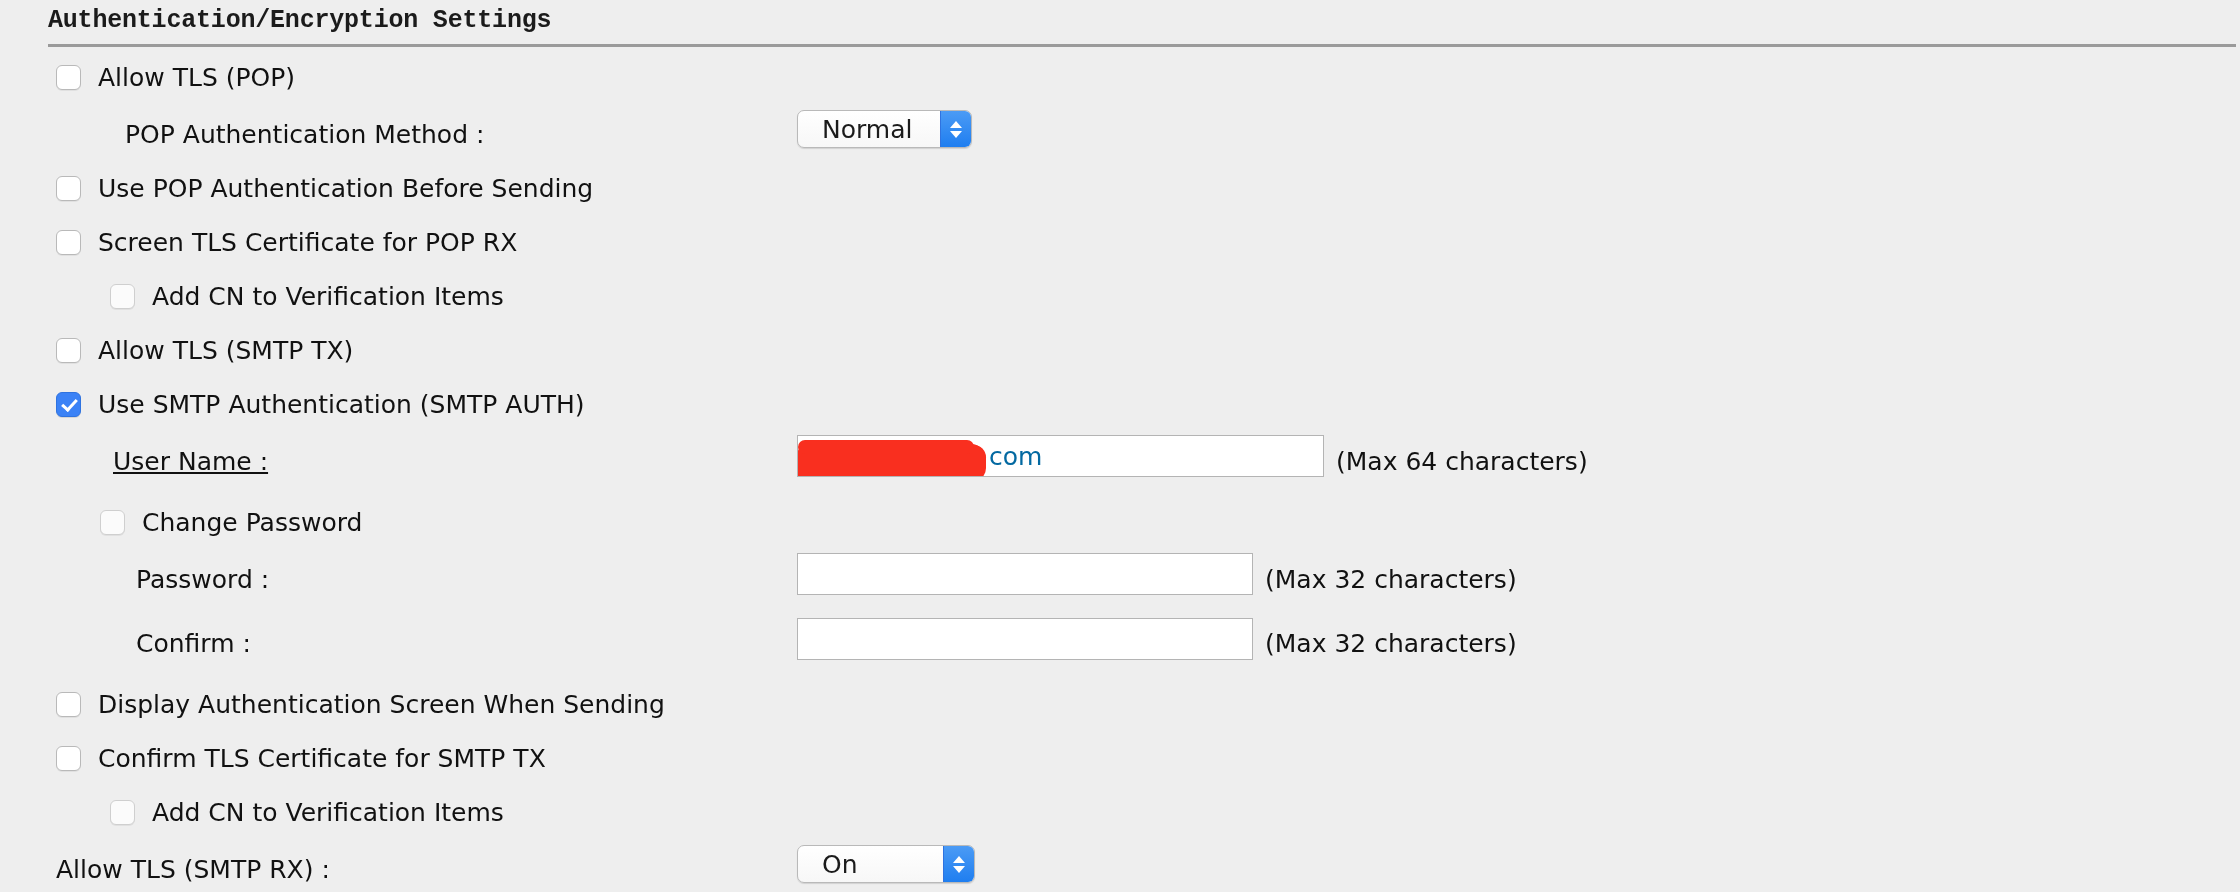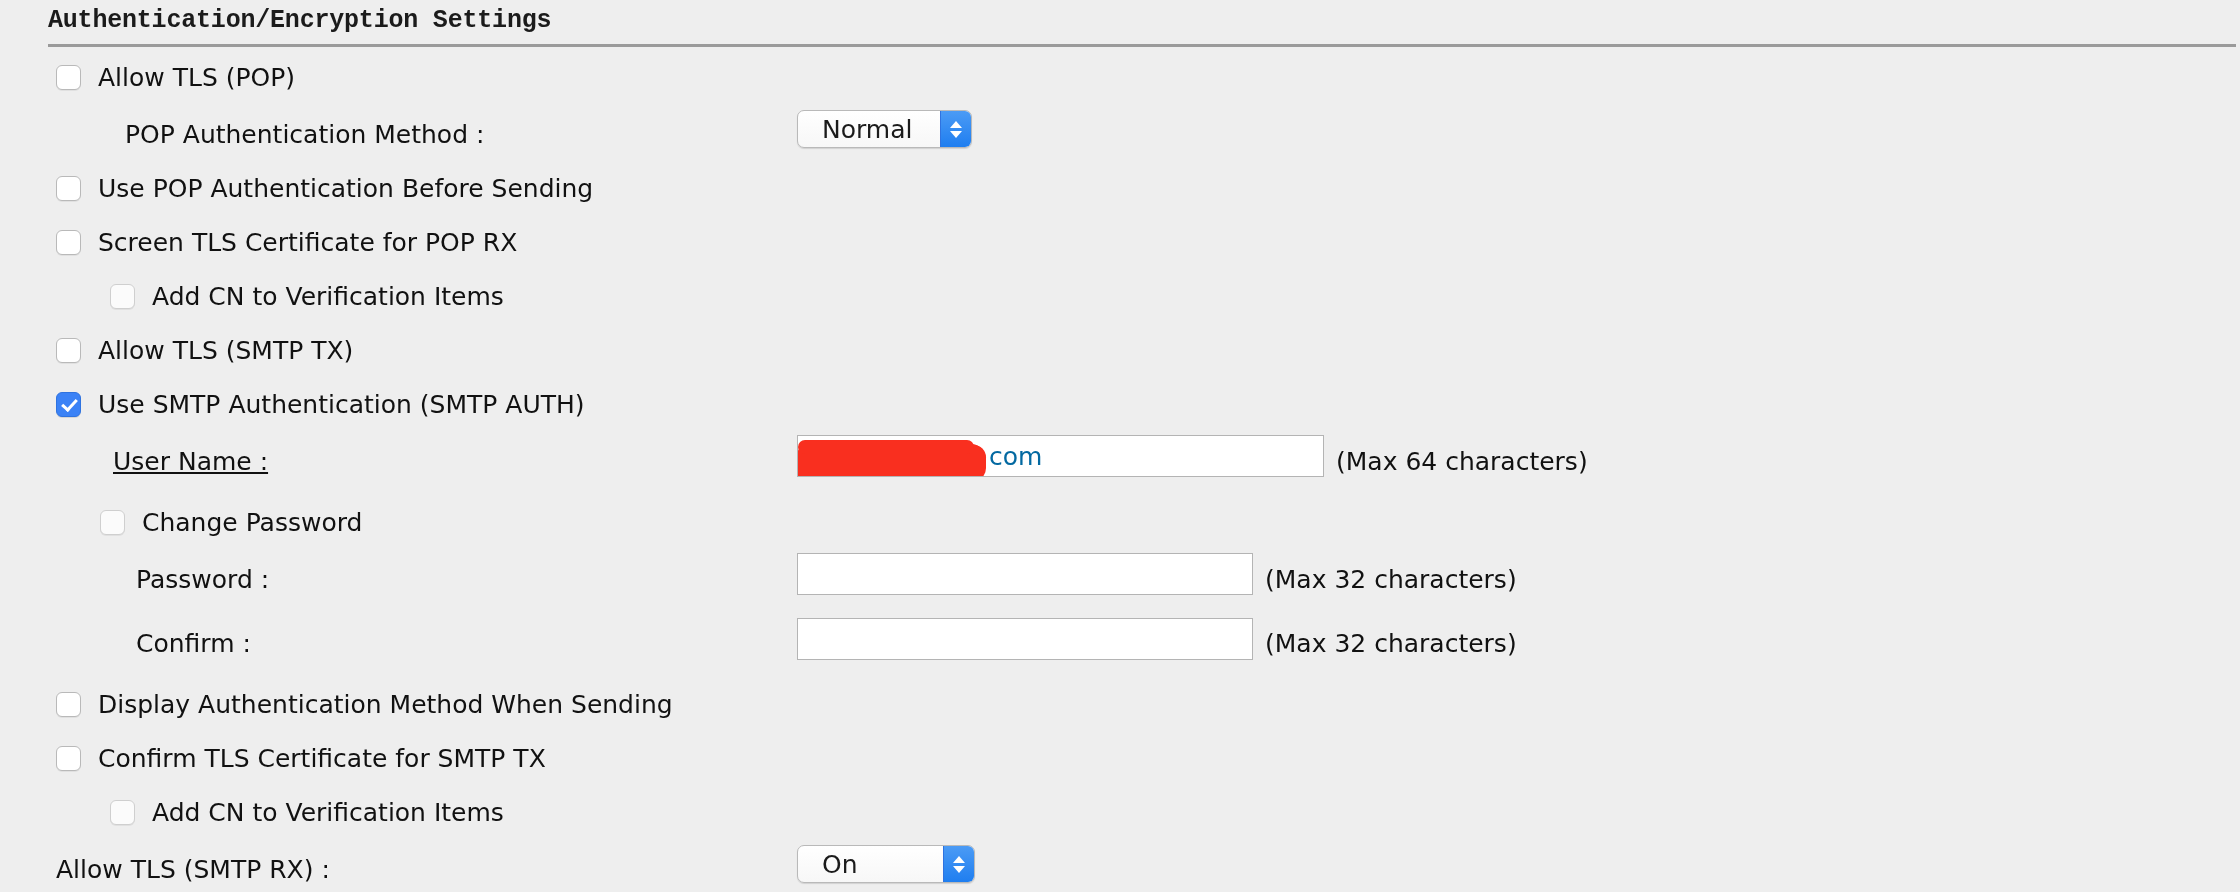--- a/index.html
+++ b/index.html
@@ -273,21 +273,21 @@
   <div class="hint" style="left:1265px; top:565px;">(Max 32 characters)</div>
 
   <div class="field-label" style="left:136px; top:629px;">Confirm :</div>
   <div class="textbox" style="left:797px; top:618px; width:456px; height:42px;">
     <span></span>
   </div>
   <div class="hint" style="left:1265px; top:629px;">(Max 32 characters)</div>
 
   <div class="row" style="left:56px; top:692px;">
     <span class="cb"></span>
-    <span class="cb-label">Display Authentication Method When Sending</span>
+    <span class="cb-label">Display Authentication Screen When Sending</span>
   </div>
 
   <div class="row" style="left:56px; top:746px;">
     <span class="cb"></span>
     <span class="cb-label">Confirm TLS Certificate for SMTP TX</span>
   </div>
 
   <div class="row" style="left:110px; top:800px;">
     <span class="cb dim"></span>
     <span class="cb-label">Add CN to Verification Items</span>

